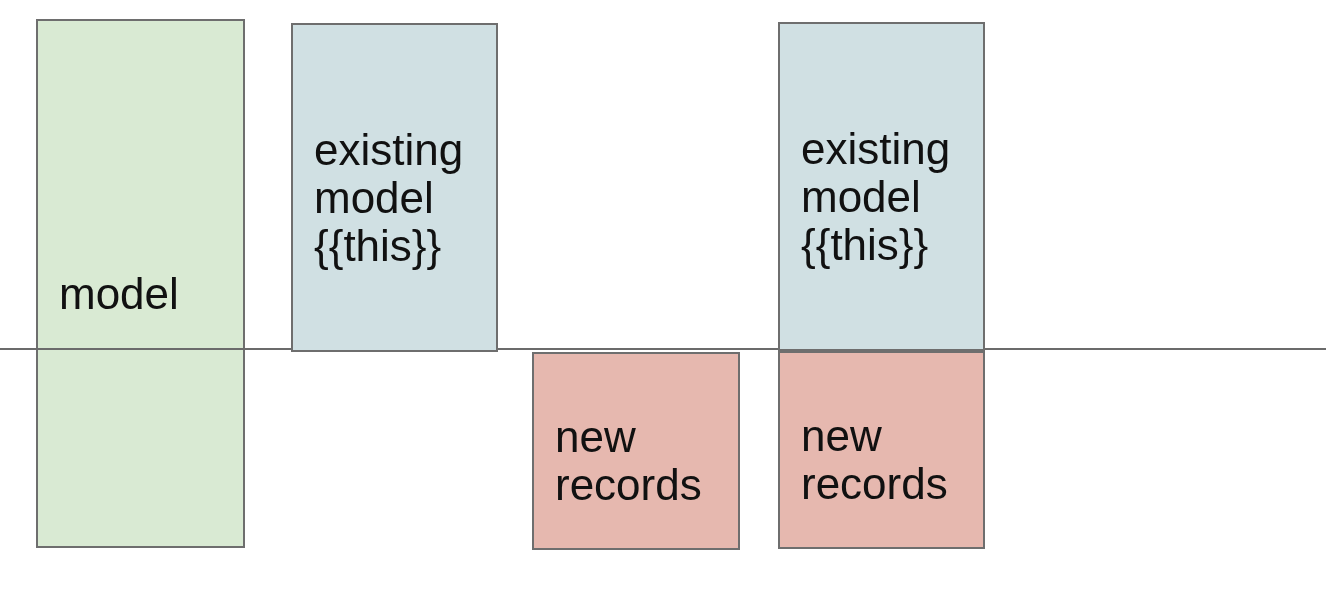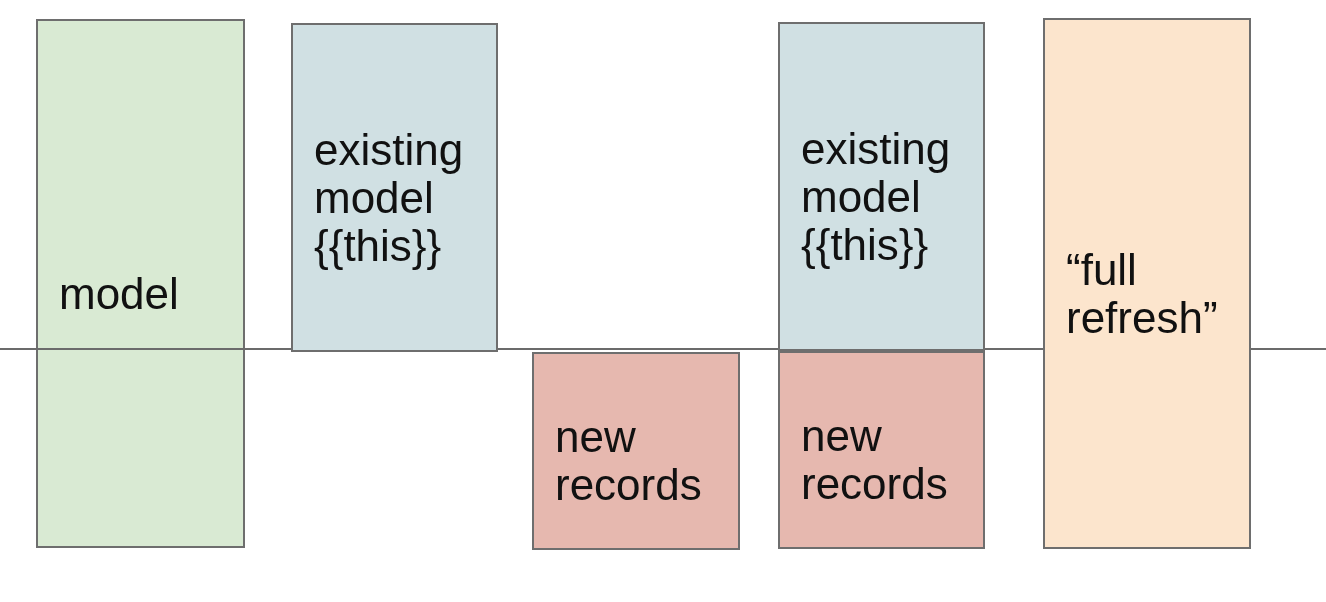--- a/index.html
+++ b/index.html
@@ -68,17 +68,14 @@
   </div>
 
   <div class="box box-model-2" style="background-color: rgb(208, 224, 227);">
     <span class="label">existing model {{this}}</span>
   </div>
 
   <div class="box box-records-2" style="background-color: rgb(230, 184, 175);">
     <span class="label">new records</span>
   </div>
 
-  <div class="box box-refresh" style="background-color: rgb(252, 229, 205);">
-    <span class="label">“full refresh”</span>
-  </div>
 
 </div>
 
 </body></html>

